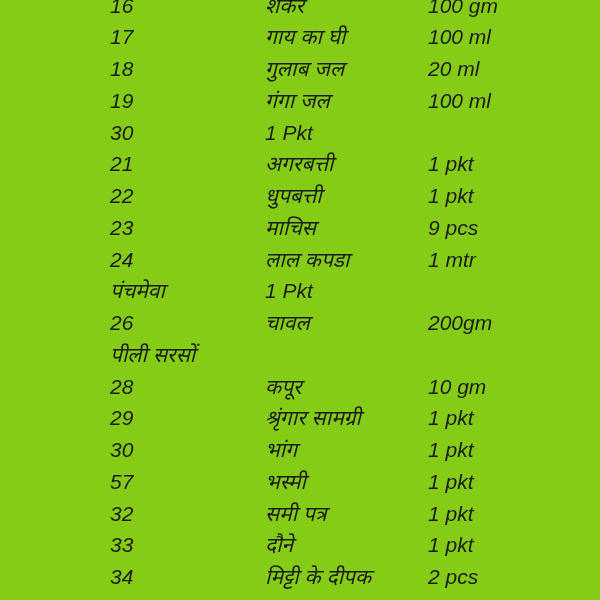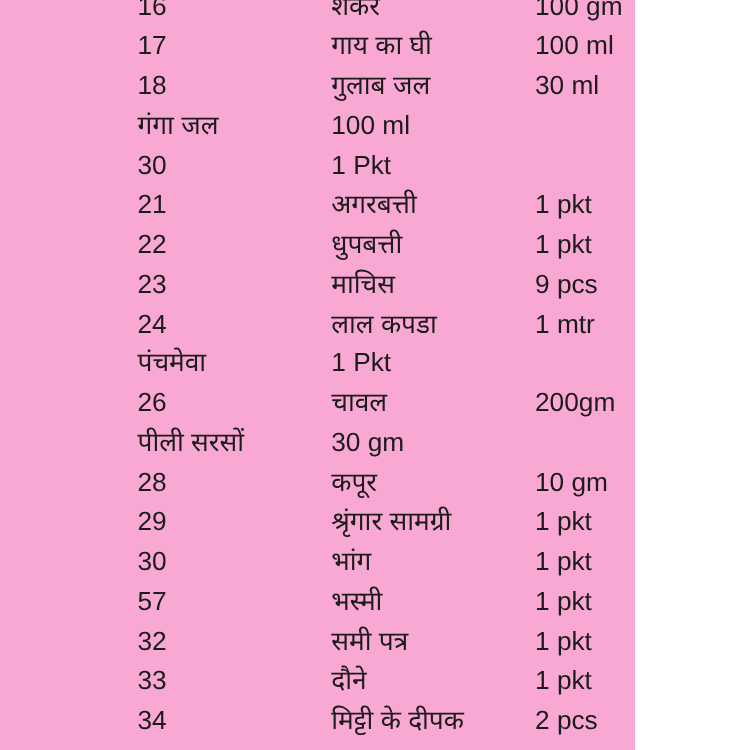--- a/index.html
+++ b/index.html
@@ -6,24 +6,25 @@
     margin: 0;
     padding: 0;
     background: #ffffff;
     width: 600px;
     height: 600px;
     overflow: hidden;
     font-family: "Liberation Sans", "DejaVu Sans", sans-serif;
   }
   .page {
     position: relative;
-    width: 508px;
+    width: 600px;
     height: 600px;
-    background: #f9a8d4;
+    background: #84cc16;
     overflow: hidden;
+    font-style: italic;
   }
   .items-table {
     position: absolute;
     top: -10.5px;
     left: 0;
     right: 0;
   }
   .item-row {
     display: grid;
     grid-template-columns: 155px 163px auto;
@@ -52,24 +53,25 @@
 
   <div class="item-row">
     <span class="cell-no">17</span>
     <span class="cell-item">गाय का घी</span>
     <span class="cell-qty">100 ml</span>
   </div>
 
   <div class="item-row">
     <span class="cell-no">18</span>
     <span class="cell-item">गुलाब जल</span>
-    <span class="cell-qty">30 ml</span>
+    <span class="cell-qty">20 ml</span>
   </div>
 
   <div class="item-row">
+    <span class="cell-no">19</span>
     <span class="cell-item">गंगा जल</span>
     <span class="cell-qty">100 ml</span>
   </div>
 
   <div class="item-row">
     <span class="cell-no">30</span>
     <span class="cell-qty">1 Pkt</span>
   </div>
 
   <div class="item-row">
@@ -102,21 +104,20 @@
   </div>
 
   <div class="item-row">
     <span class="cell-no">26</span>
     <span class="cell-item">चावल</span>
     <span class="cell-qty">200gm</span>
   </div>
 
   <div class="item-row">
     <span class="cell-item">पीली सरसों</span>
-    <span class="cell-qty">30 gm</span>
   </div>
 
   <div class="item-row">
     <span class="cell-no">28</span>
     <span class="cell-item">कपूर</span>
     <span class="cell-qty">10 gm</span>
   </div>
 
   <div class="item-row">
     <span class="cell-no">29</span>

